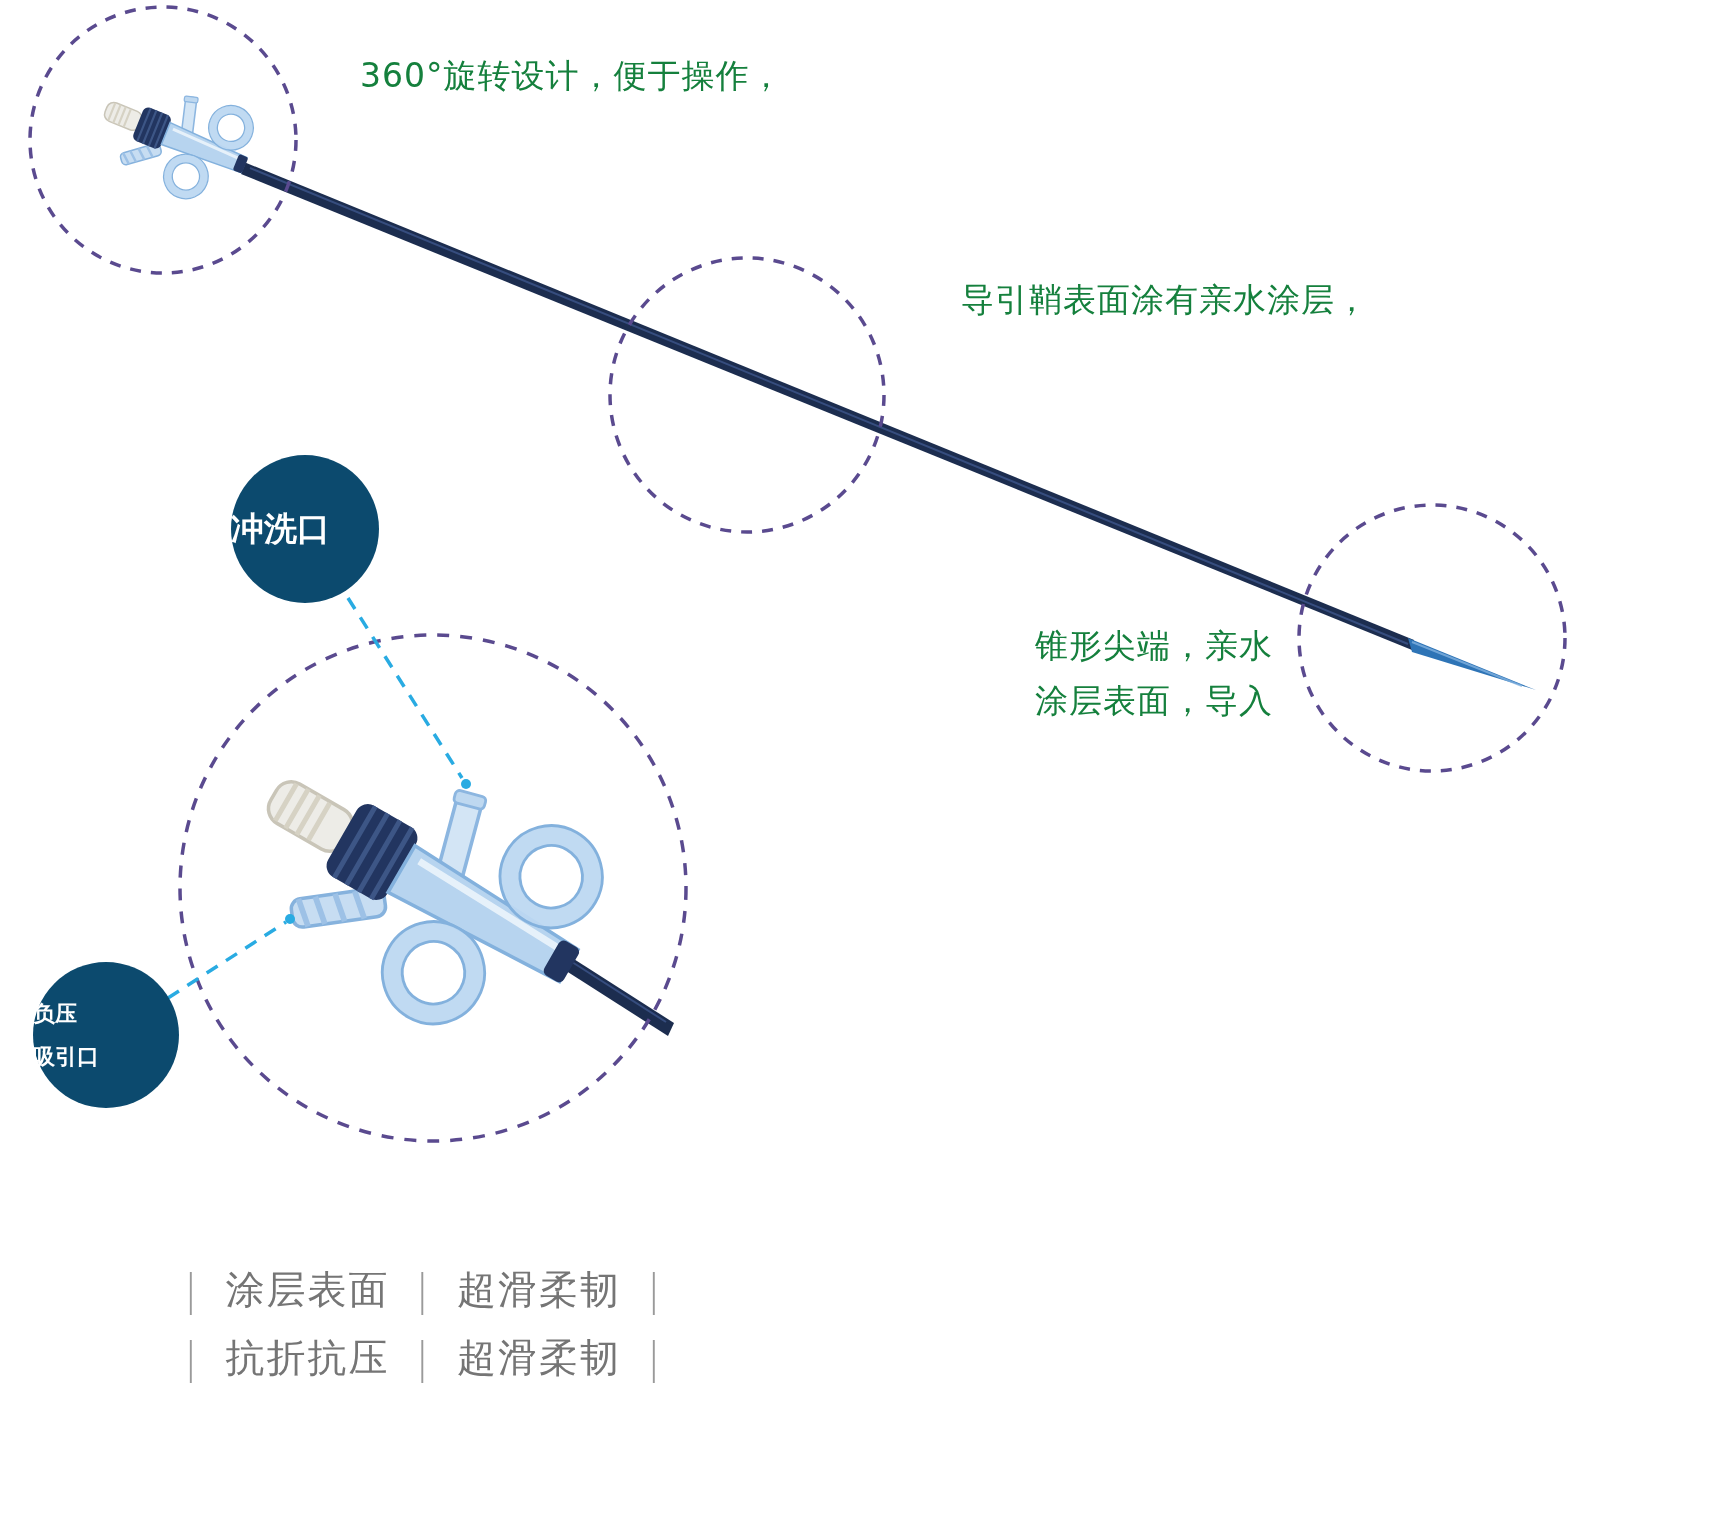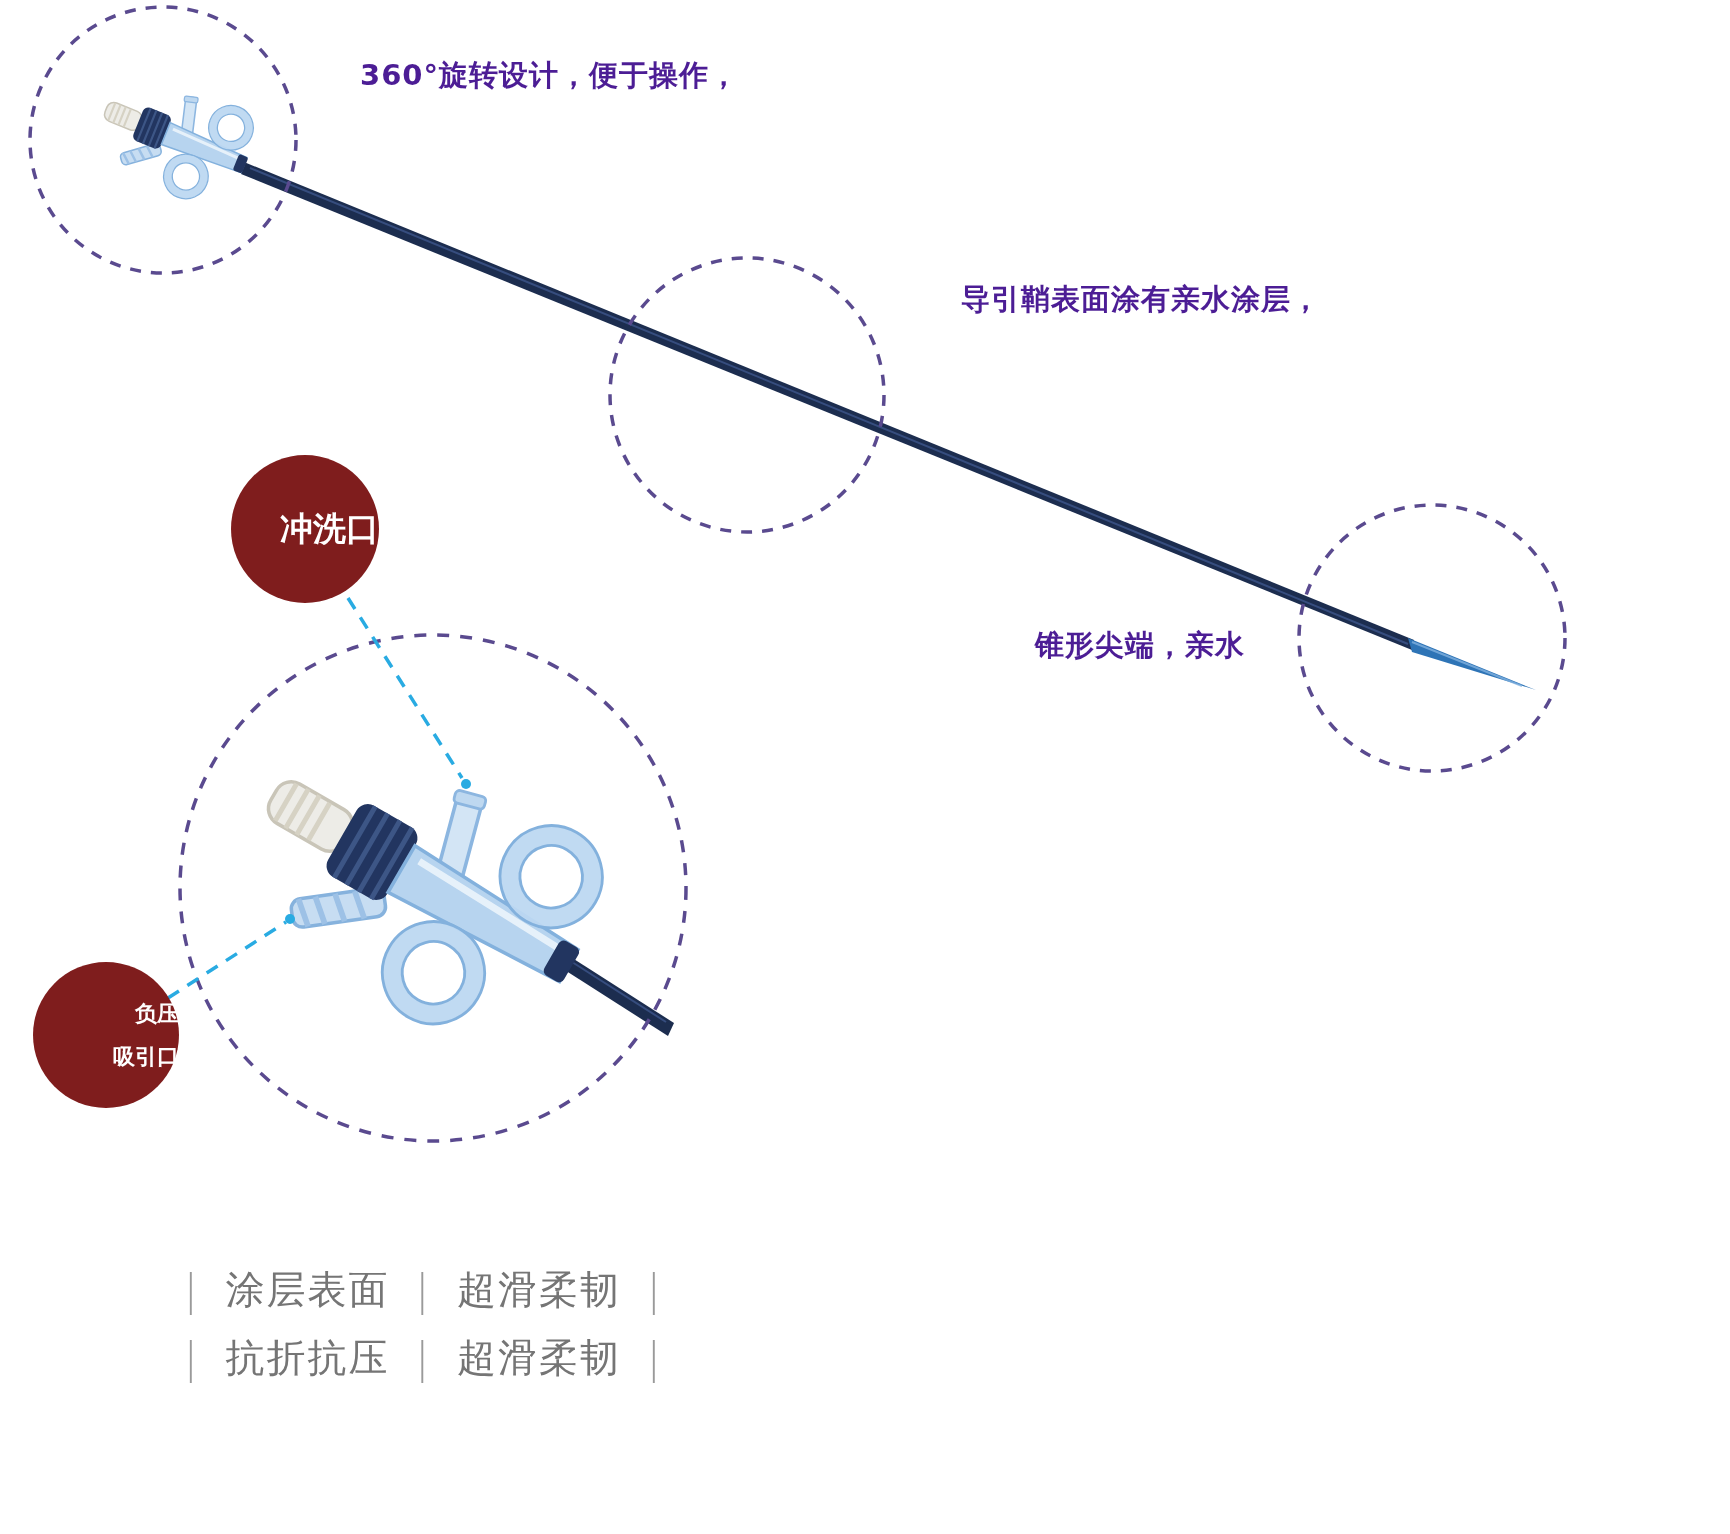--- a/index.html
+++ b/index.html
@@ -2,27 +2,27 @@
 <html><head>
 <meta charset="utf-8">
 <style>
   * { margin:0; padding:0; box-sizing:border-box; }
   html,body { background:#ffffff; }
   .canvas {
     position:relative; width:1730px; height:1534px; background:#ffffff;
     overflow:hidden; font-family:"DejaVu Sans","Liberation Sans",sans-serif;
   }
   .art { position:absolute; left:0; top:0; }
-  .ann { position:absolute; color:#4c1d95; font-size:29px; line-height:55px; letter-spacing:1px;font-weight:bold; }
+  .ann { position:absolute; color:#15803d; font-size:33px; line-height:55px; letter-spacing:1px; }
   .ann-rotation { left:360px; top:48px; }
   .ann-coating  { left:928px; top:272px;margin-left:33px; }
   .ann-tip      { left:1035px; top:618px;text-align:center; }
   .badge {
-    position:absolute; background:#7f1d1d; border-radius:50%; color:#ffffff;
-    display:flex; flex-direction:column; align-items:flex-end; justify-content:center;
+    position:absolute; background:#0c4a6e; border-radius:50%; color:#ffffff;
+    display:flex; flex-direction:column; align-items:flex-start; justify-content:center;
     font-weight:bold; text-align:center;
   }
   .badge-flush   { left:231px; top:455px; width:148px; height:148px; font-size:33px; }
   .badge-suction { left:33px;  top:962px; width:146px; height:146px; font-size:22px; line-height:43px; }
   .features { position:absolute; left:158px; top:1256px; color:#757575; font-size:39px; letter-spacing:2px; }
   .feature-row { display:flex; align-items:center; height:68px; }
   .feature-row .sep { color:#9a9a9a; font-weight:200; margin:0 26px; font-size:40px; transform:scaleY(1.05); }
 </style>
 </head>
 <body>
@@ -108,20 +108,21 @@
   <div class="ann ann-rotation">
     <div>360°旋转设计，便于操作，</div>
   </div>
 
   <div class="ann ann-coating">
     <div>导引鞘表面涂有亲水涂层，</div>
   </div>
 
   <div class="ann ann-tip">
     <div>锥形尖端，亲水</div>
+    <div>涂层表面，导入</div>
   </div>
 
   <div class="badge badge-flush">
     <span>冲洗口</span>
   </div>
   <div class="badge badge-suction">
     <span>负压</span>
     <span>吸引口</span>
   </div>
 

